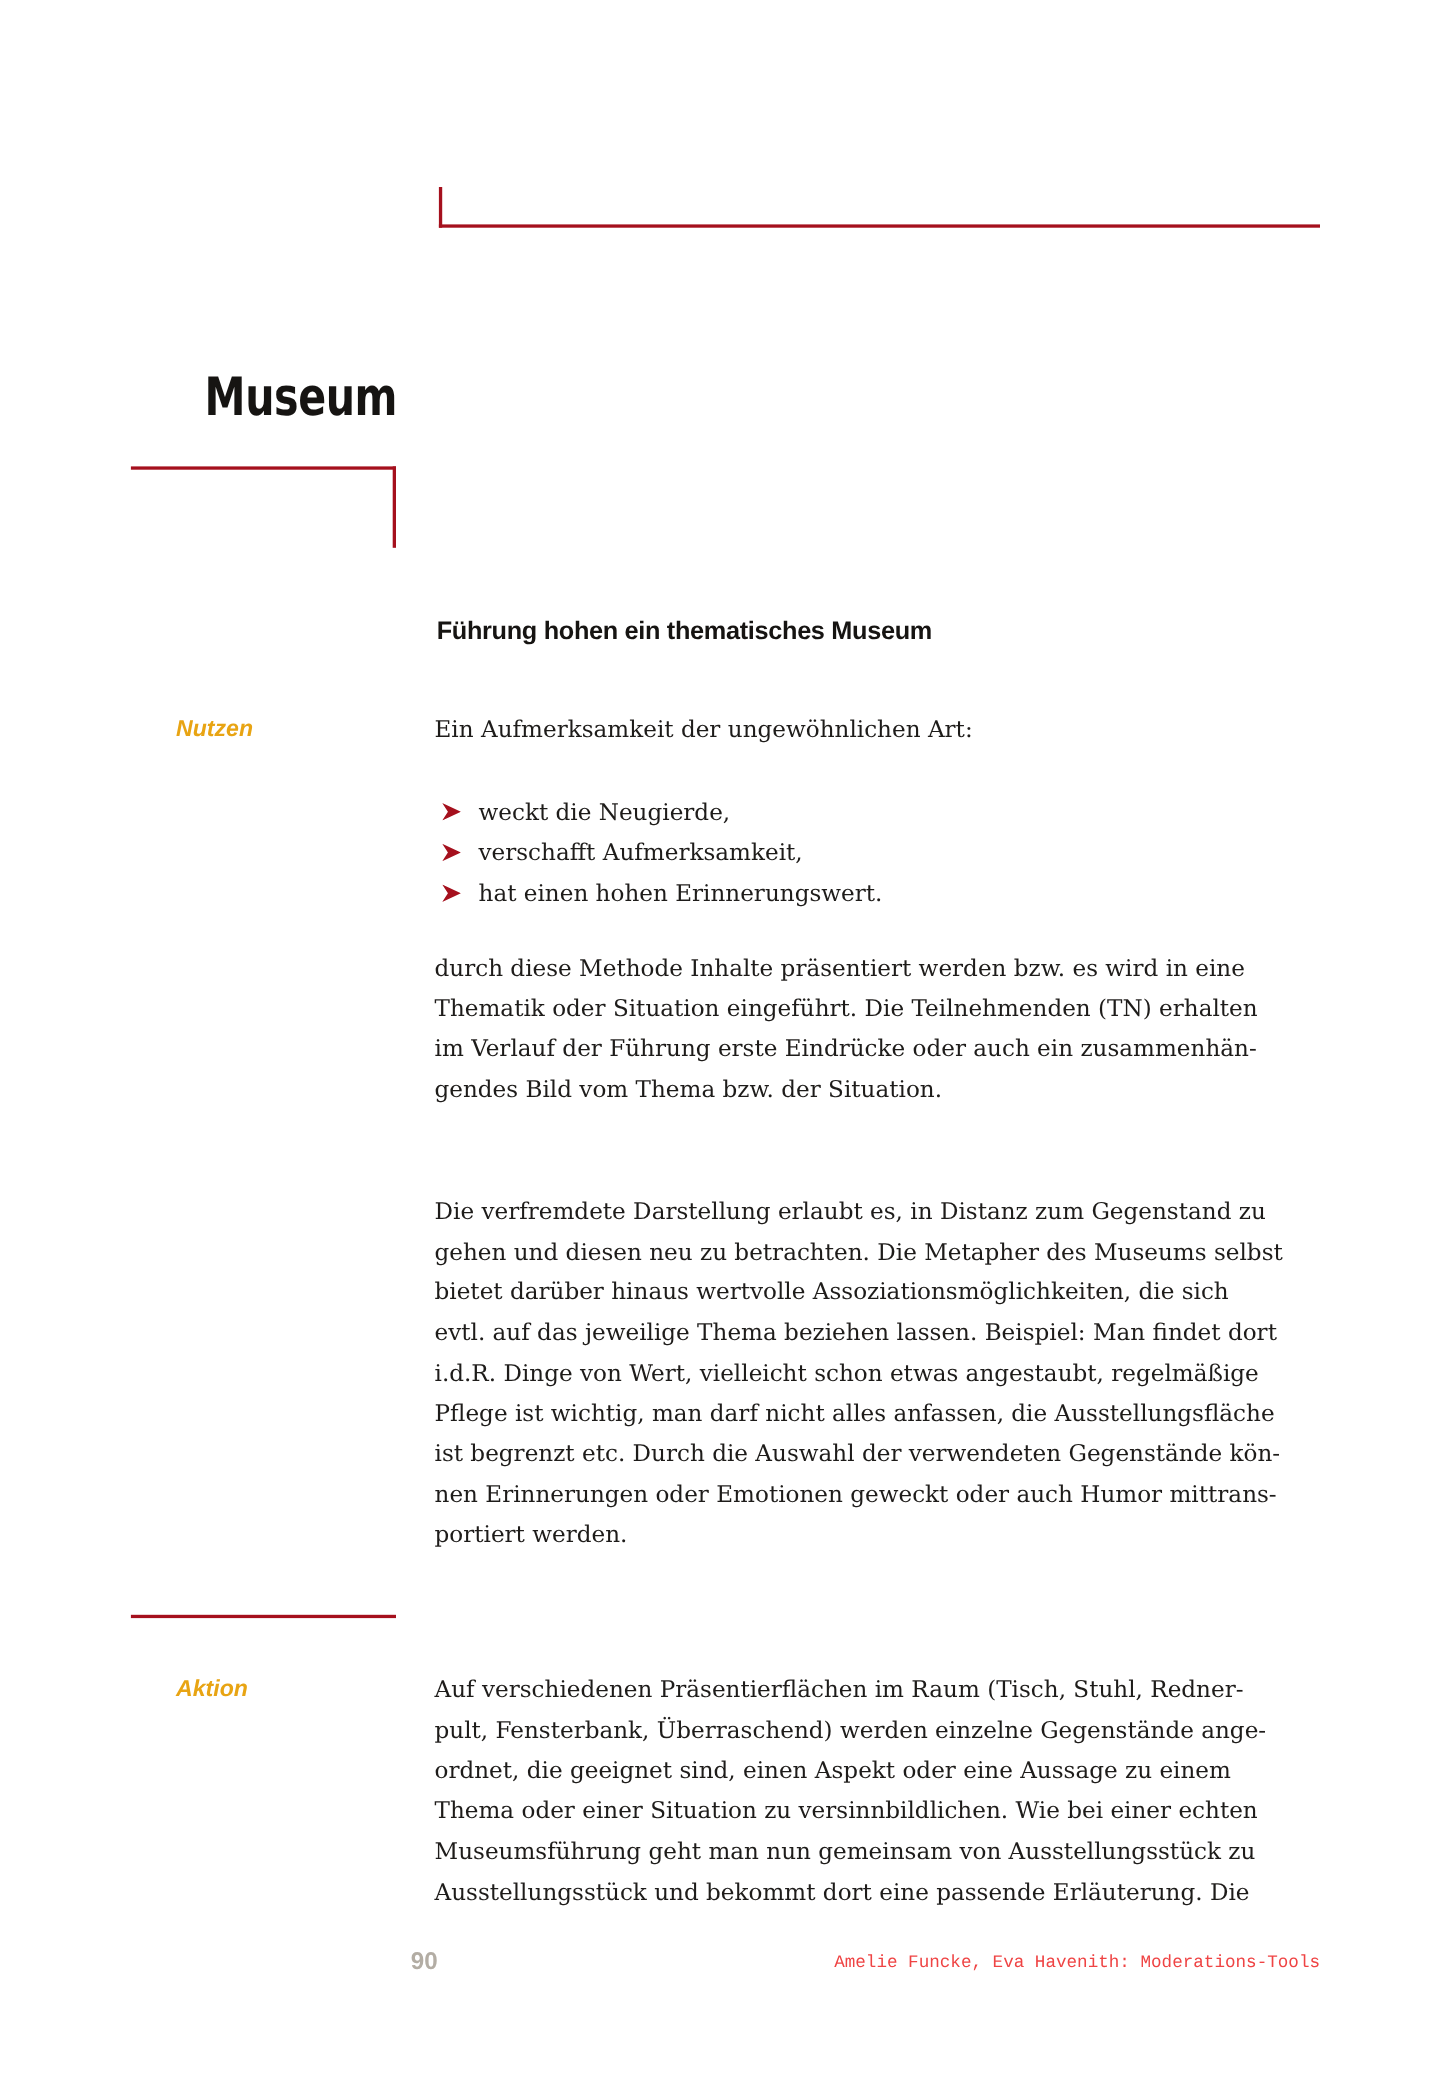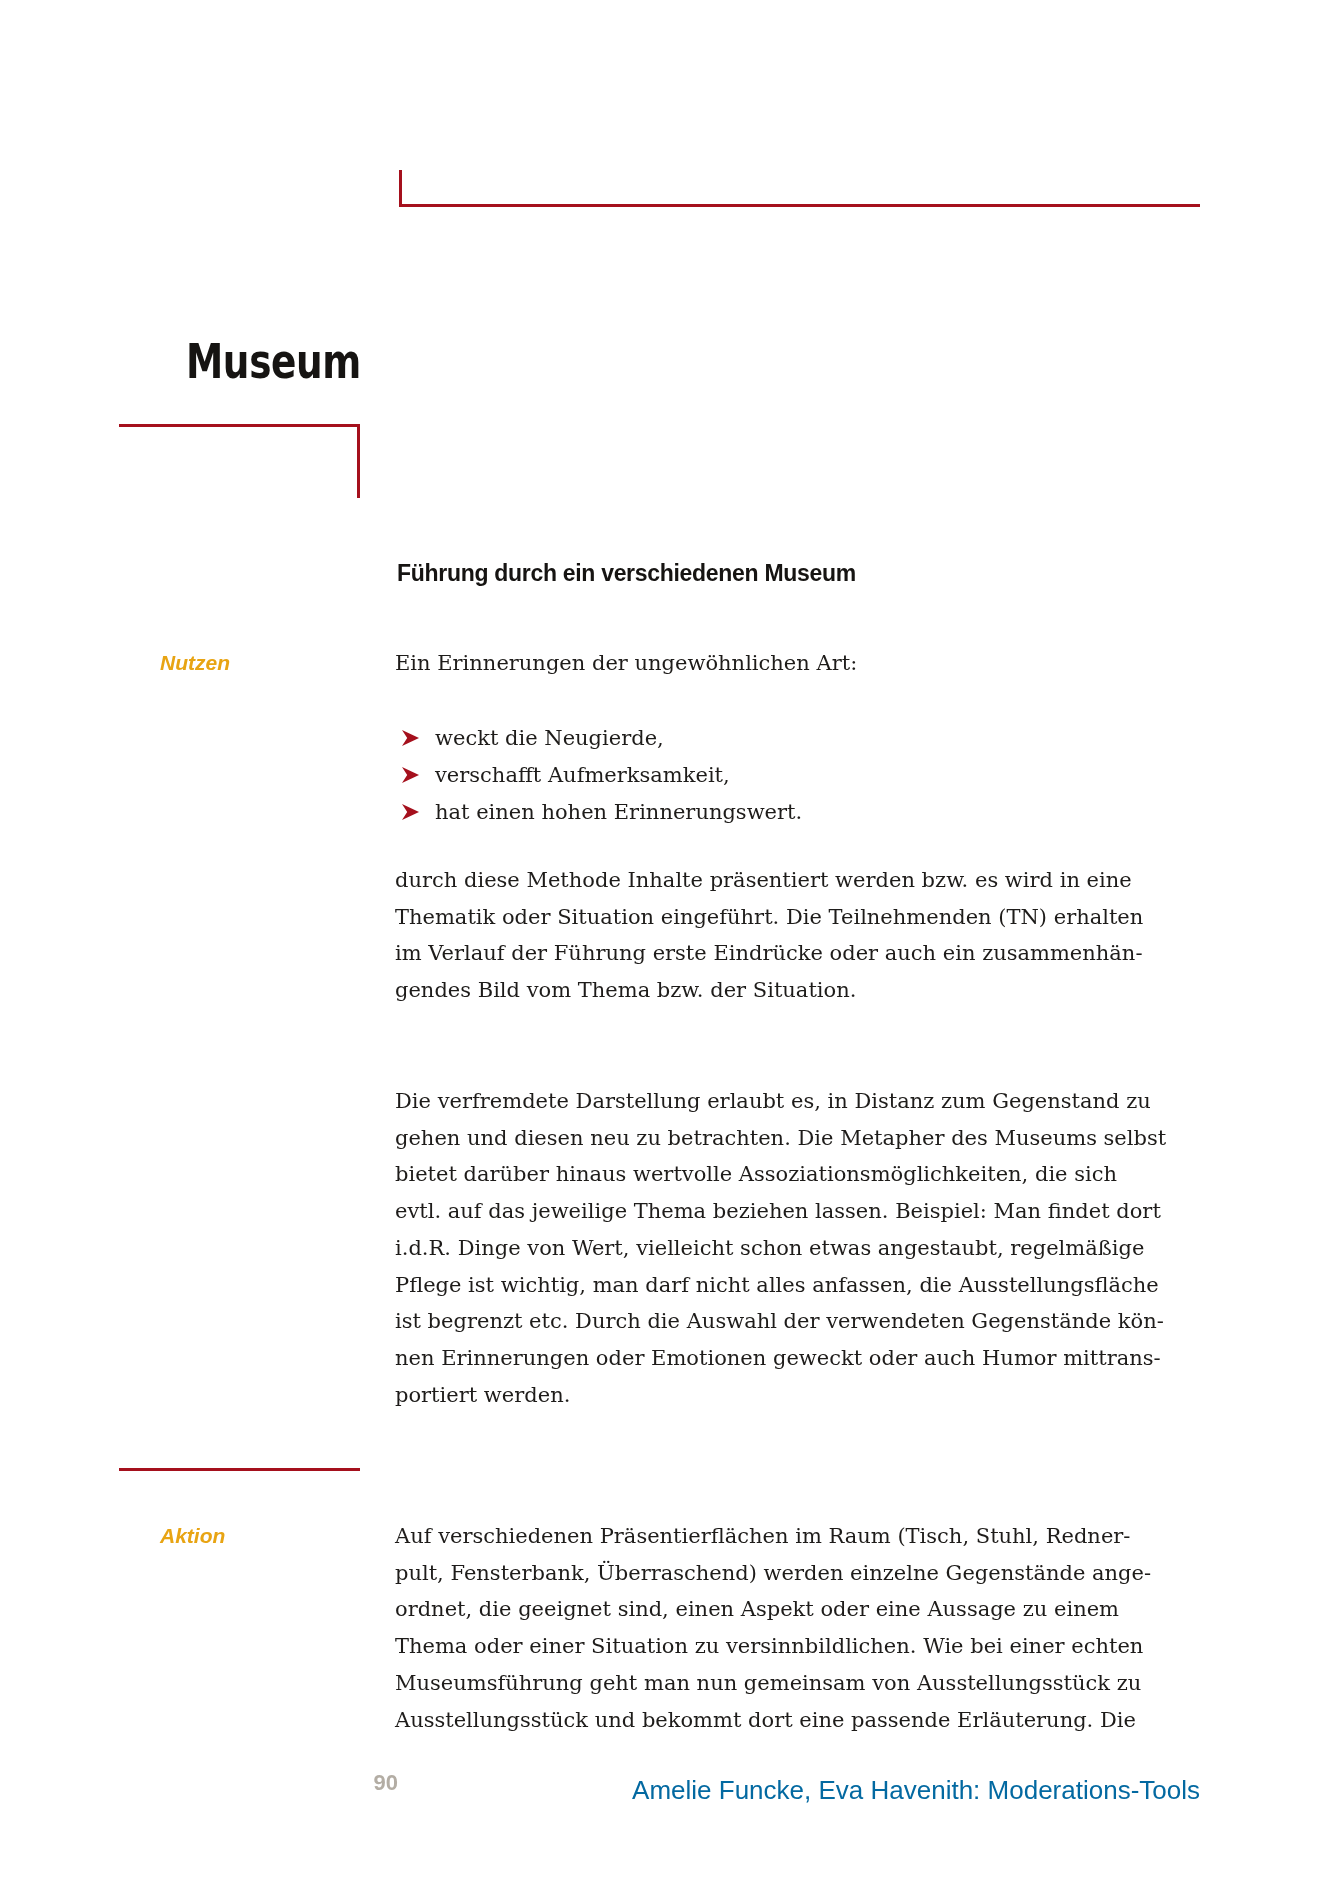--- a/index.html
+++ b/index.html
@@ -64,42 +64,42 @@
   .footer-pagenum{
     position:absolute;left:230px;top:1772px;width:168px;
     text-align:right;
     font-family:"Liberation Sans", sans-serif;
     font-weight:bold;font-size:22px;line-height:1;
     color:#b3ada4;letter-spacing:0px;
   }
   .footer-credit{
     position:absolute;left:600px;top:1776px;width:600px;
     text-align:right;
-    font-family:Liberation Sans, sans-serif;
-    font-size:26px;line-height:1.1;
-    color:#0369a1;white-space:nowrap;
+    font-family:Liberation Mono, monospace;
+    font-size:16px;line-height:1.1;
+    color:#ef4444;white-space:nowrap;
   }
 </style>
 </head>
 <body>
 
 <div class="page">
 
   <div class="rule top-tick"></div>
   <div class="rule top-rule"></div>
   <div class="rule bracket-h"></div>
   <div class="rule bracket-v"></div>
   <div class="rule sep-rule"></div>
 
   <h1 class="chapter-title">Museum</h1>
 
-  <h2 class="section-heading">Führung durch ein verschiedenen Museum</h2>
+  <h2 class="section-heading">Führung hohen ein thematisches Museum</h2>
 
   <div class="margin-label label-nutzen">Nutzen</div>
-  <div class="body-block intro-line">Ein Erinnerungen der ungewöhnlichen Art:</div>
+  <div class="body-block intro-line">Ein Aufmerksamkeit der ungewöhnlichen Art:</div>
 
   <div class="bullet-list">
     <div class="bullet-row">
       <svg class="bullet-arrow" viewBox="0 0 17 16">
           <path d="M0,0 L17,8 L0,16 L5.2,8 Z" fill="#a5101d"></path>
         </svg>
       <span>weckt die Neugierde,</span>
     </div>
     <div class="bullet-row">
       <svg class="bullet-arrow" viewBox="0 0 17 16">

